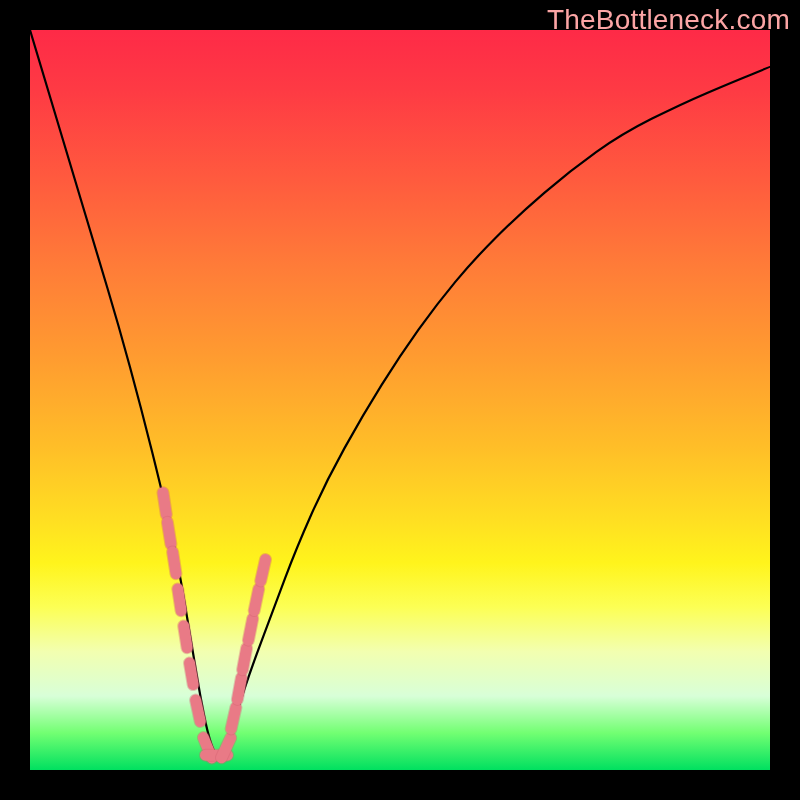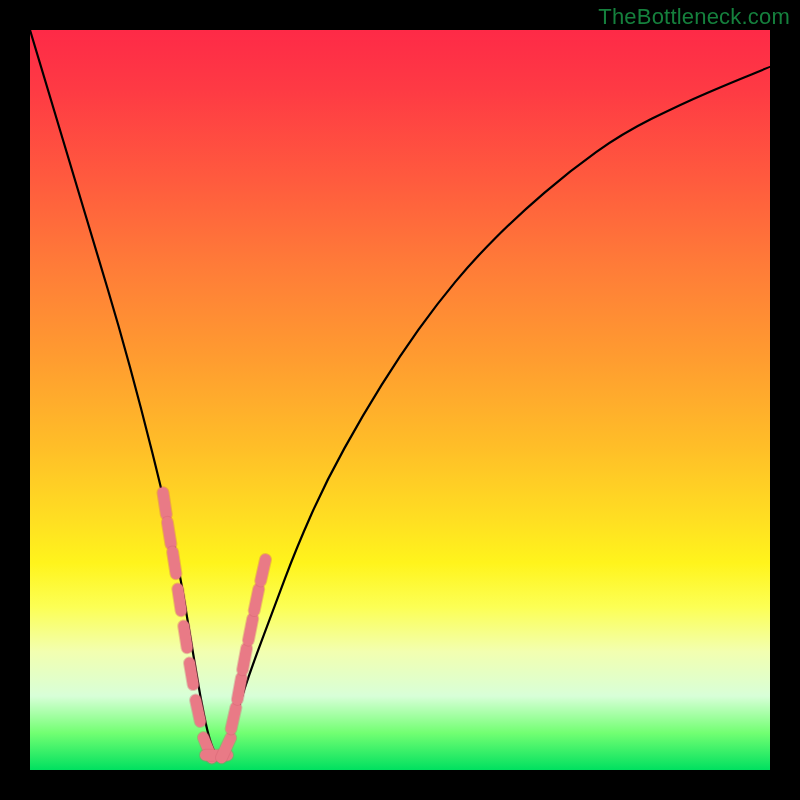--- a/index.html
+++ b/index.html
@@ -38,22 +38,22 @@
       #f2ffb0 84%,
       #d8ffd8 90%,
       #72ff72 95%,
       #00e060 100%
     );
   }
   .watermark {
     position: absolute;
     top: 4px;
     right: 10px;
-    color: #15803d;
-    font-size: 22px;
+    color: #fca5a5;
+    font-size: 28px;
     letter-spacing: 0.2px;
     font-weight: 400;
     user-select: none;
     margin-left: 41px;
   }
   svg.curve {
     position: absolute;
     top: 30px;
     left: 30px;
     width: 740px;

